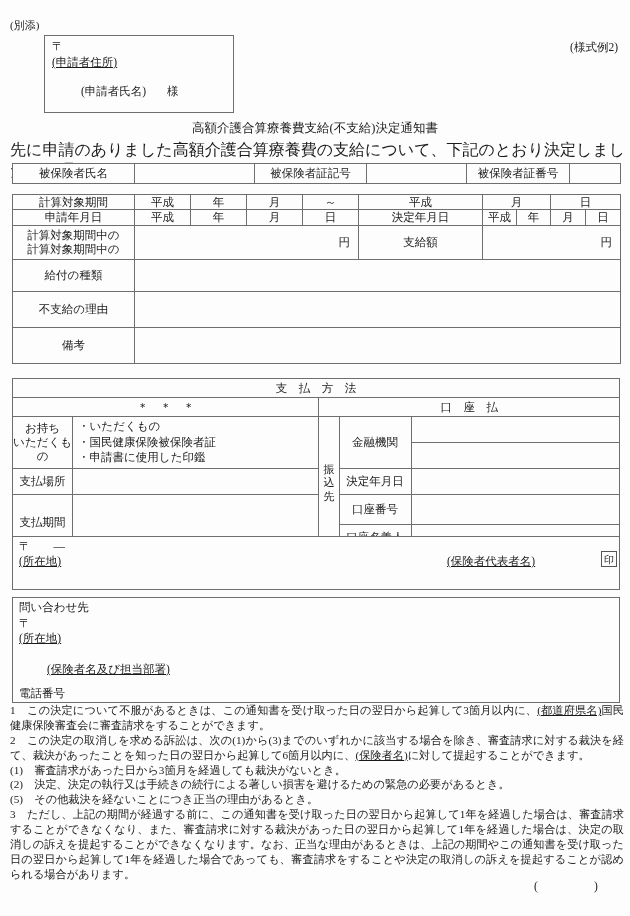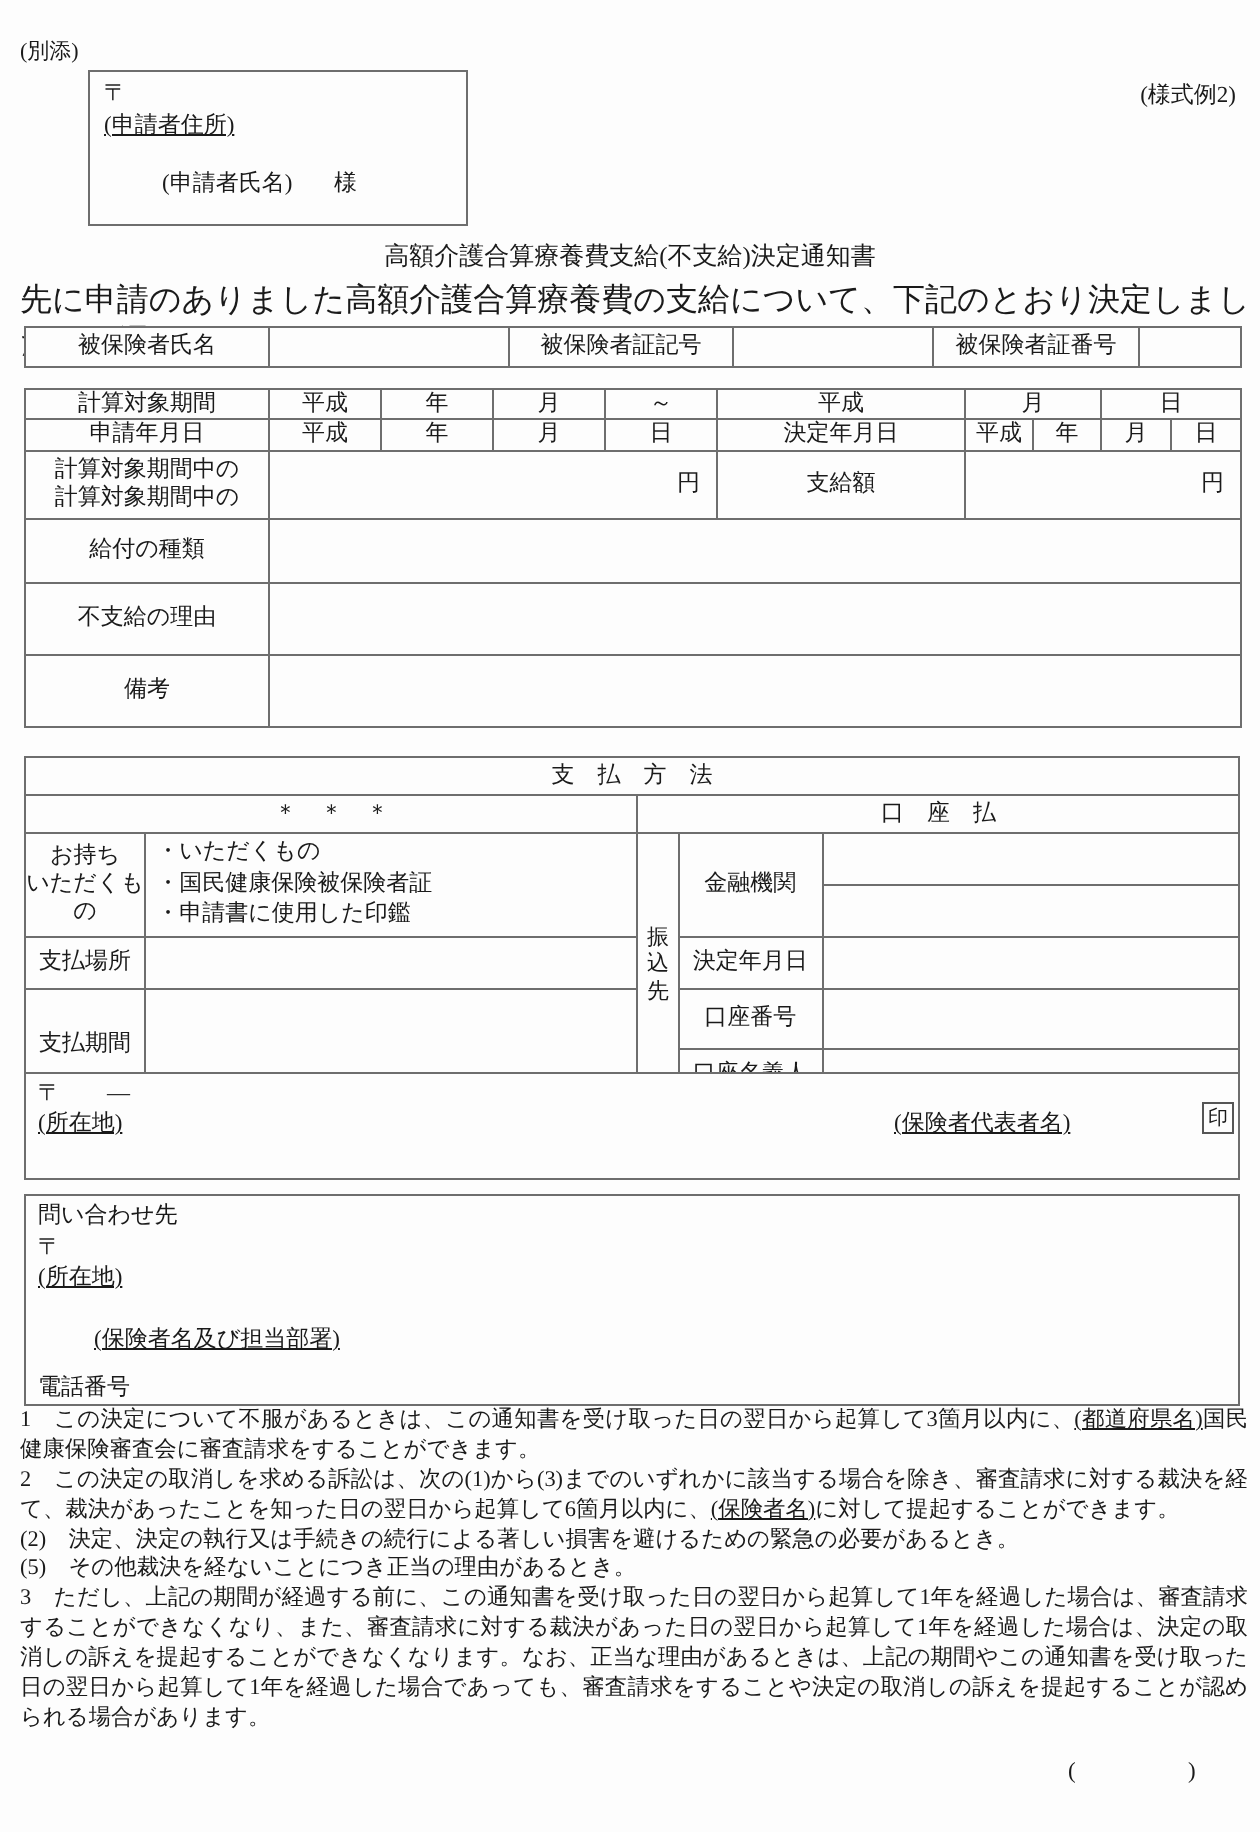--- a/index.html
+++ b/index.html
@@ -371,20 +371,21 @@
     <span class="c-title">問い合わせ先</span>
     <span class="c-postal">〒</span>
     <span class="c-loc ul">(所在地)</span>
     <span class="c-dept ul">(保険者名及び担当部署)</span>
     <span class="c-tel">電話番号</span>
   </div>
 
   <div id="notes">
     <p class="item"><span>1　この決定について不服があるときは、この通知書を受け取った日の翌日から起算して3箇月以内に、<span class="ul">(都道府県名)</span>国民健康保険審査会に審査請求をすることができます。</span></p>
     <p class="item"><span>2　この決定の取消しを求める訴訟は、次の(1)から(3)までのいずれかに該当する場合を除き、審査請求に対する裁決を経て、裁決があったことを知った日の翌日から起算して6箇月以内に、<span class="ul">(保険者名)</span>に対して提起することができます。</span></p>
+    <p class="sub"><span>(1)　審査請求があった日から3箇月を経過しても裁決がないとき。</span></p>
     <p class="sub"><span>(2)　決定、決定の執行又は手続きの続行による著しい損害を避けるための緊急の必要があるとき。</span></p>
     <p class="sub"><span>(5)　その他裁決を経ないことにつき正当の理由があるとき。</span></p>
     <p class="item"><span>3　ただし、上記の期間が経過する前に、この通知書を受け取った日の翌日から起算して1年を経過した場合は、審査請求することができなくなり、また、審査請求に対する裁決があった日の翌日から起算して1年を経過した場合は、決定の取消しの訴えを提起することができなくなります。なお、正当な理由があるときは、上記の期間やこの通知書を受け取った日の翌日から起算して1年を経過した場合であっても、審査請求をすることや決定の取消しの訴えを提起することが認められる場合があります。</span></p>
   </div>
 
   <div id="paren">
     <span class="lp">(</span>
     <span class="rp">)</span>
   </div>
 

